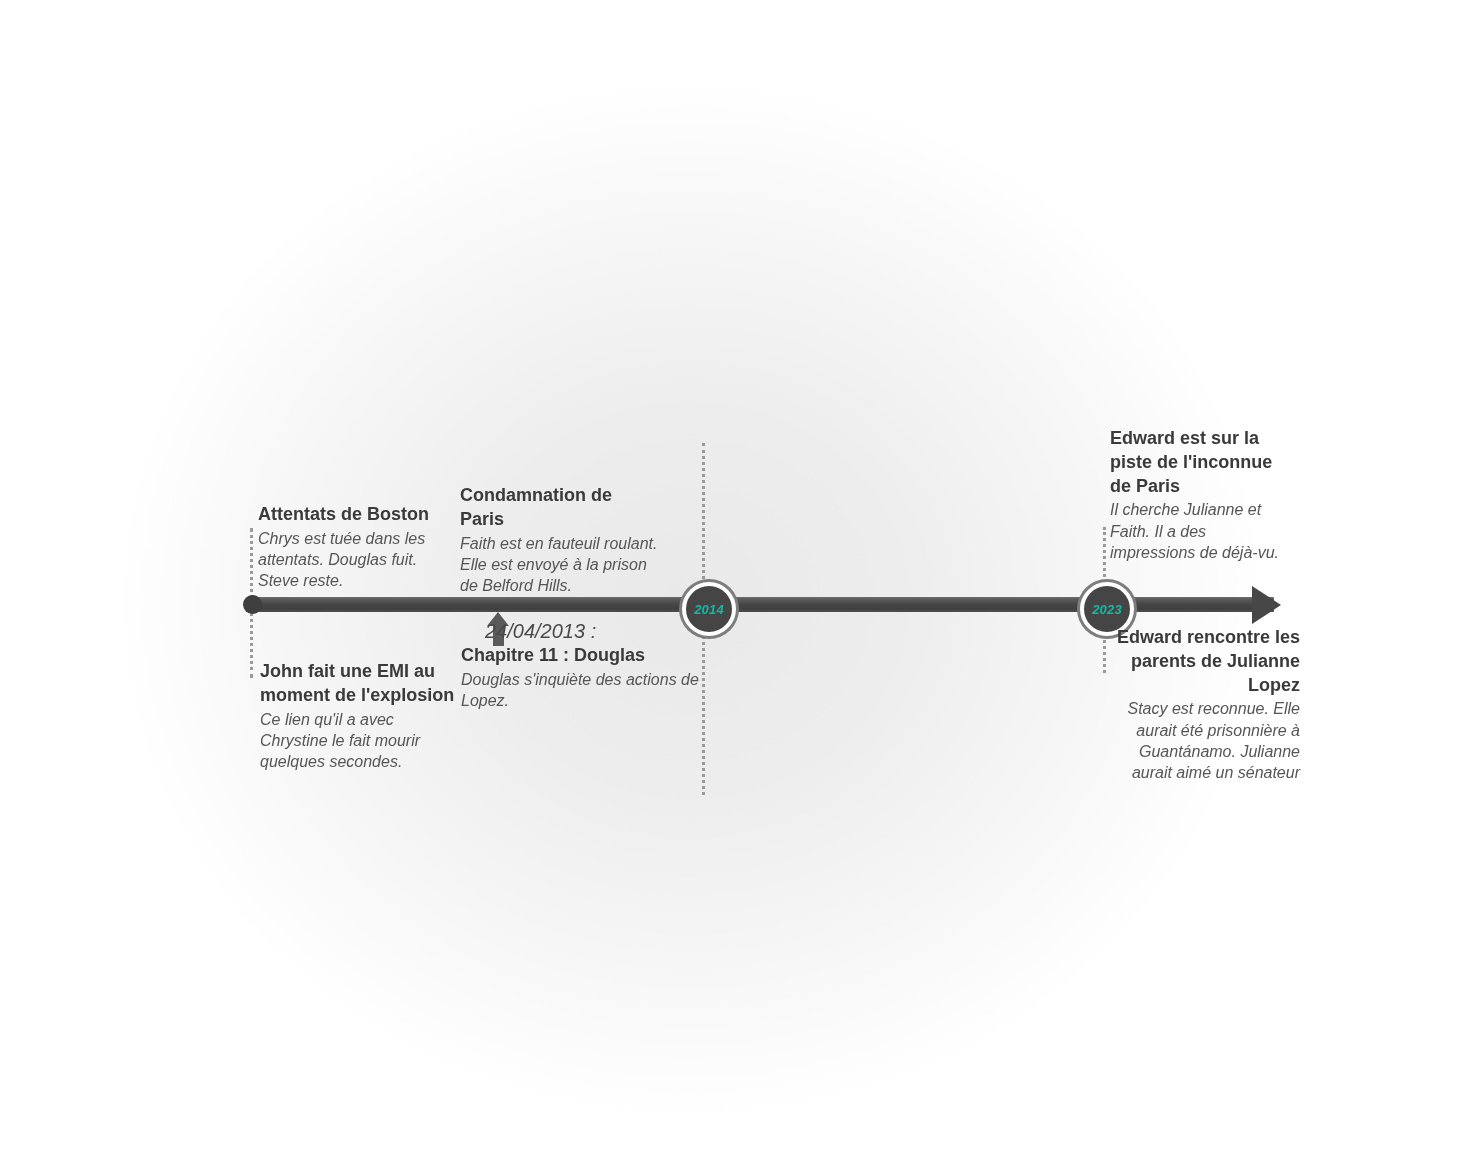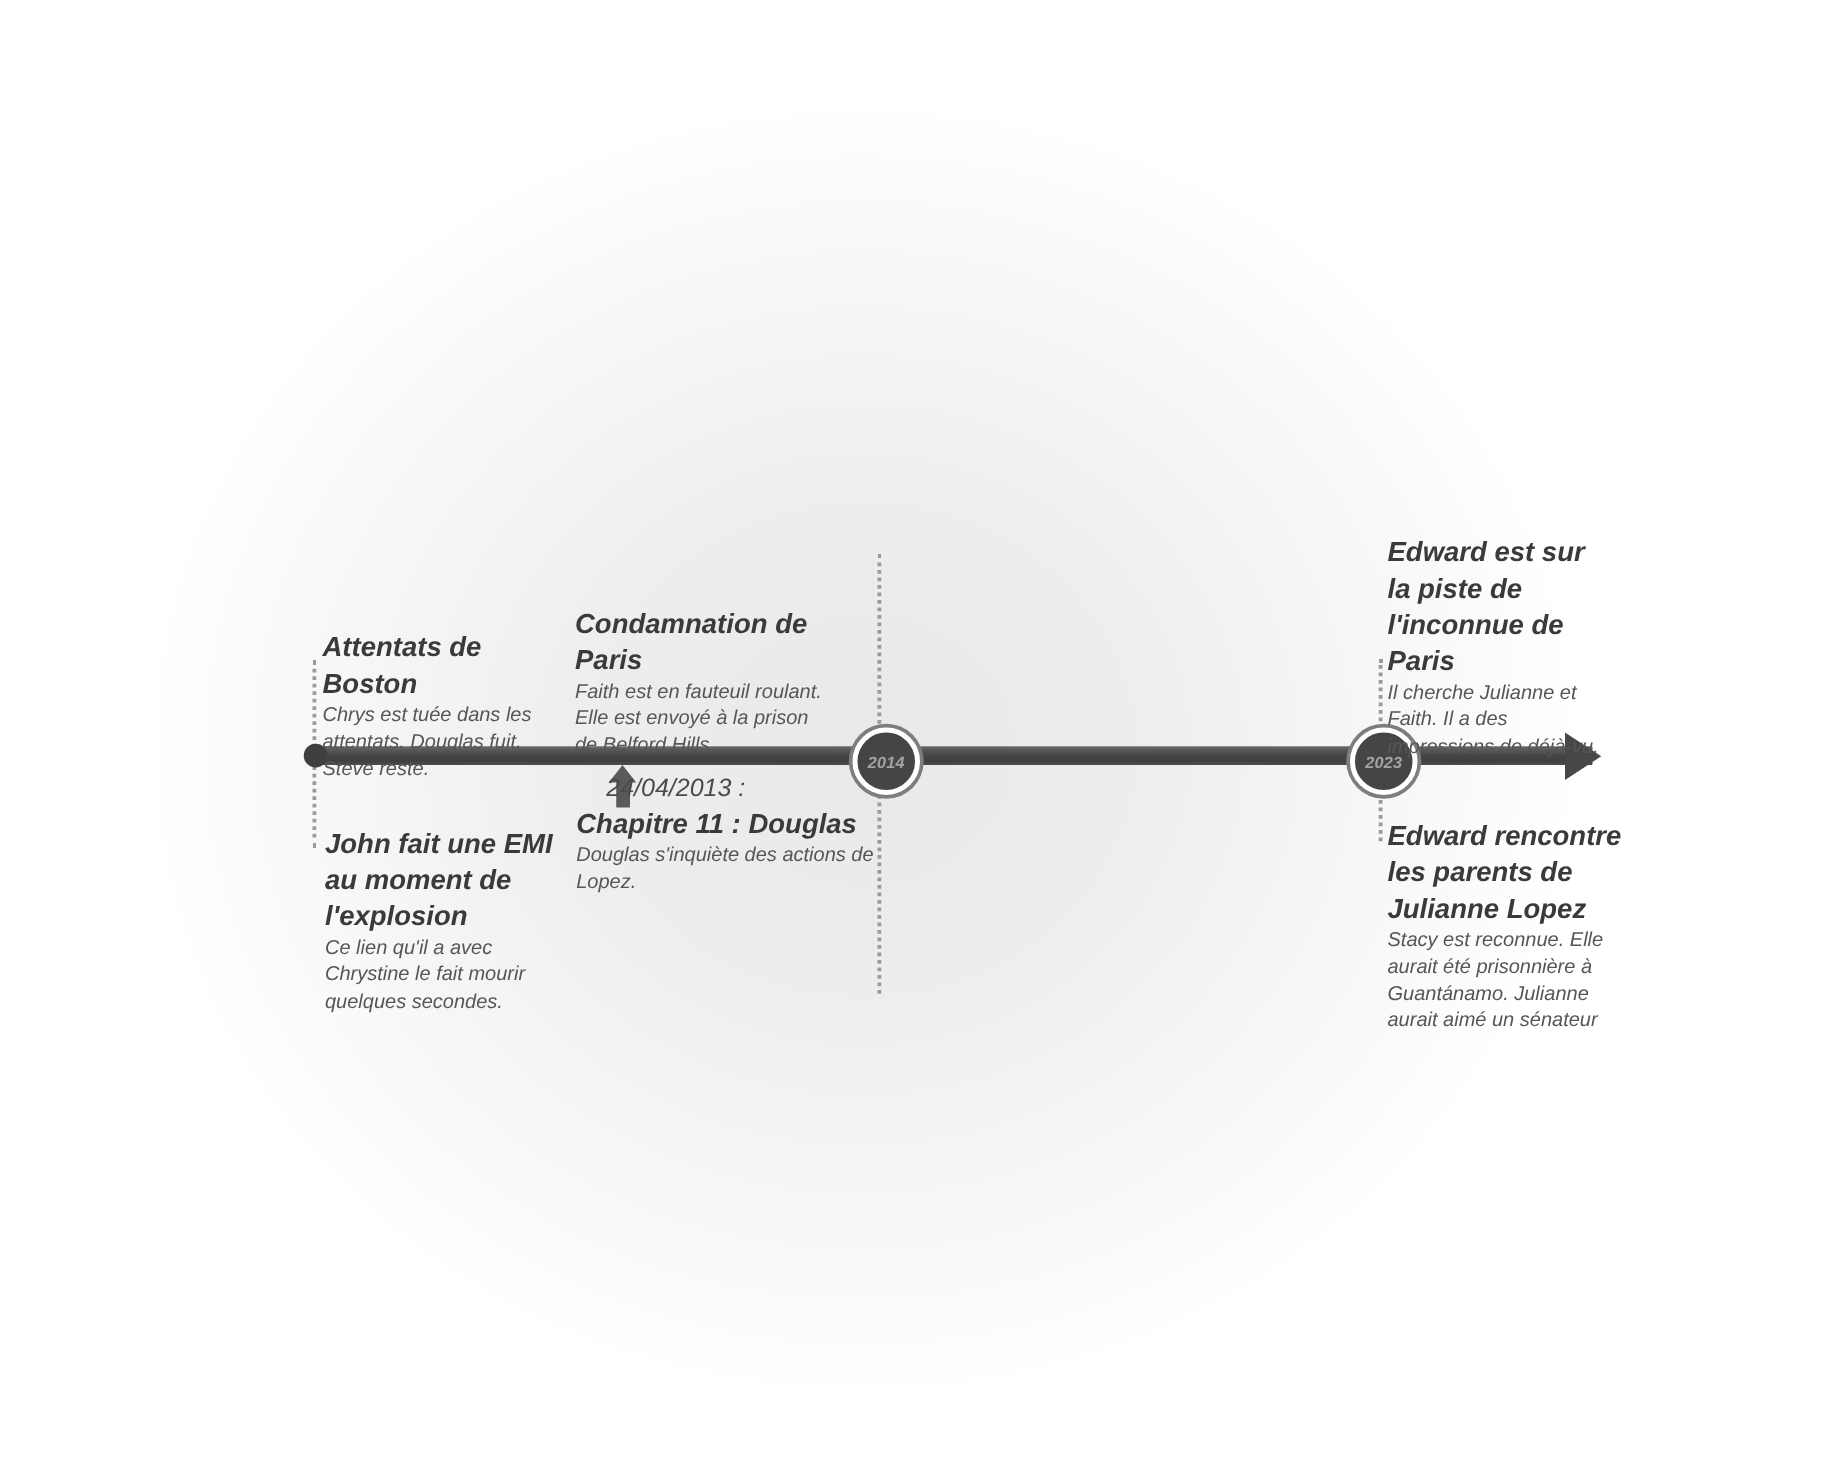--- a/index.html
+++ b/index.html
@@ -88,21 +88,21 @@
     height: 46px;
     border-radius: 50%;
     background: #454545;
     border: 4px solid #ffffff;
     box-shadow: 0 0 0 3px #7d7d7d;
     display: flex;
     align-items: center;
     justify-content: center;
   }
   .year-node .year-label {
-    color: #a3a3a3;
+    color: #14b8a6;
     font-size: 13px;
     font-weight: bold;
     font-style: italic;
     letter-spacing: 0.2px;
     line-height: 1;
   }
   .node-2014 { left: 682px;  top: 582px; }
   .node-2023 { left: 1080px; top: 582px; }
 
   
@@ -130,23 +130,22 @@
     border-left: 11px solid transparent;
     border-right: 11px solid transparent;
     border-bottom: 14px solid #5a5a5a;
   }
 
   
   .event {
     position: absolute;
   }
   .event .ev-title {
-    font-size: 22px;
+    font-size: 18px;
     font-weight: bold;
-    font-style: italic;
     color: #3a3a3a;
     line-height: 1.32;
     margin: 0 0 1px 0;
     white-space: pre-line;
   }
   .event .ev-body {
     font-size: 16px;
     font-style: italic;
     color: #565656;
     line-height: 1.33;
@@ -160,21 +159,21 @@
     margin: 0;
     padding-left: 24px;
   }
 
   
   .ev-boston     { left: 258px;  top: 484px;  width: 186px; margin-top: 19px; }
   .ev-faith      { left: 460px;  top: 484px;  width: 200px; }
   .ev-john       { left: 260px;  top: 660px;  width: 196px; }
   .ev-douglas    { left: 461px;  top: 618px;  width: 243px; }
   .ev-edward-top { left: 1110px; top: 427px;  width: 172px; }
-  .ev-edward-bot { left: 1110px; top: 654px;  width: 190px; }
+  .ev-edward-bot { left: 1110px; top: 626px;  width: 190px; text-align: right; }
 </style>
 </head>
 <body>
 
 <div class="bg-wash"></div>
 
 <div class="stage">
 
   <div class="guide guide-left"></div>
   <div class="guide guide-mid"></div>

